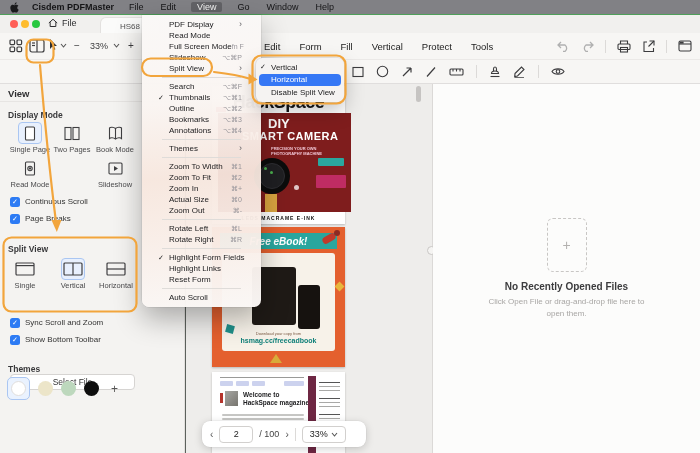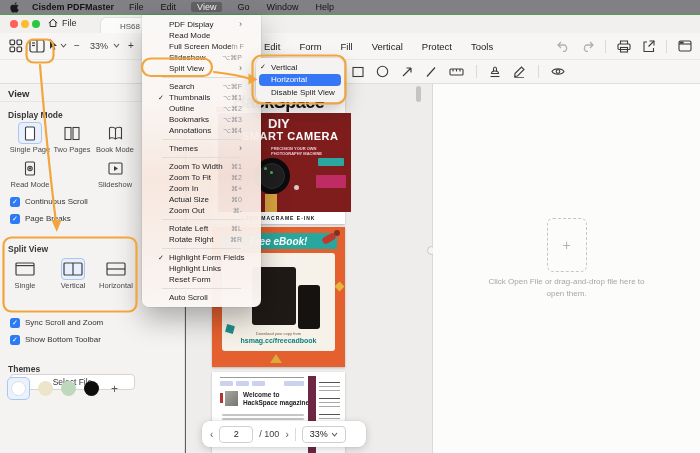--- a/index.html
+++ b/index.html
@@ -539,20 +539,21 @@
   </div>
 </div>
 
 <div id="split-divider" class="abs"></div>
 <div id="divider-handle" class="abs"></div>
 
 <div id="rightpane" class="abs">
   <div id="drop-zone">
     <span>+</span>
   </div>
+  <div id="rp-title">No Recently Opened Files</div>
   <div id="rp-cap">Click Open File or drag-and-drop file here to open them.</div>
 </div>
 
 <div id="viewmenu" class="abs">
   <div class="mi">
     <span class="lbl">PDF Display</span>
       <span class="ar">›</span>
   </div>
   <div class="mi">
     <span class="lbl">Read Mode</span>

